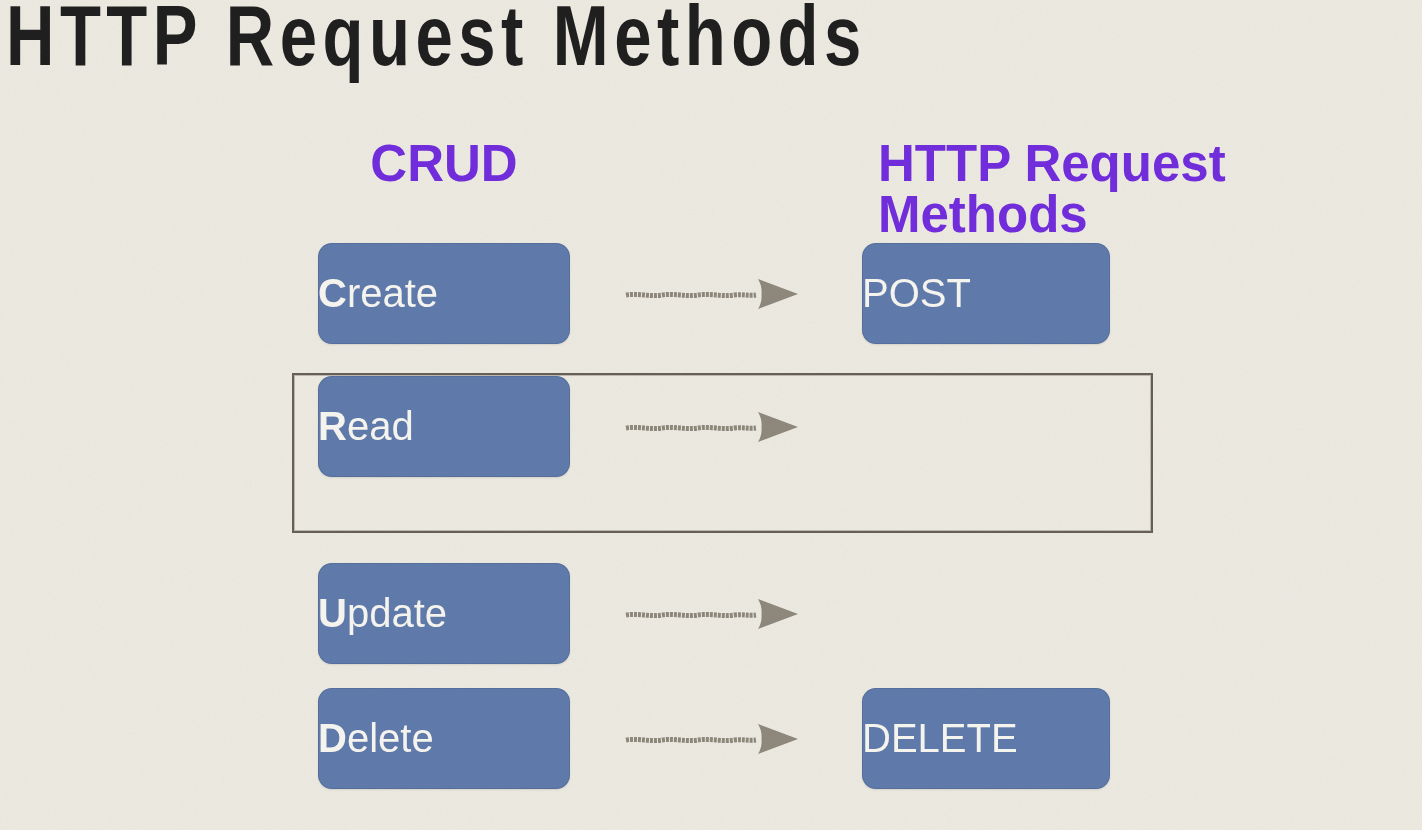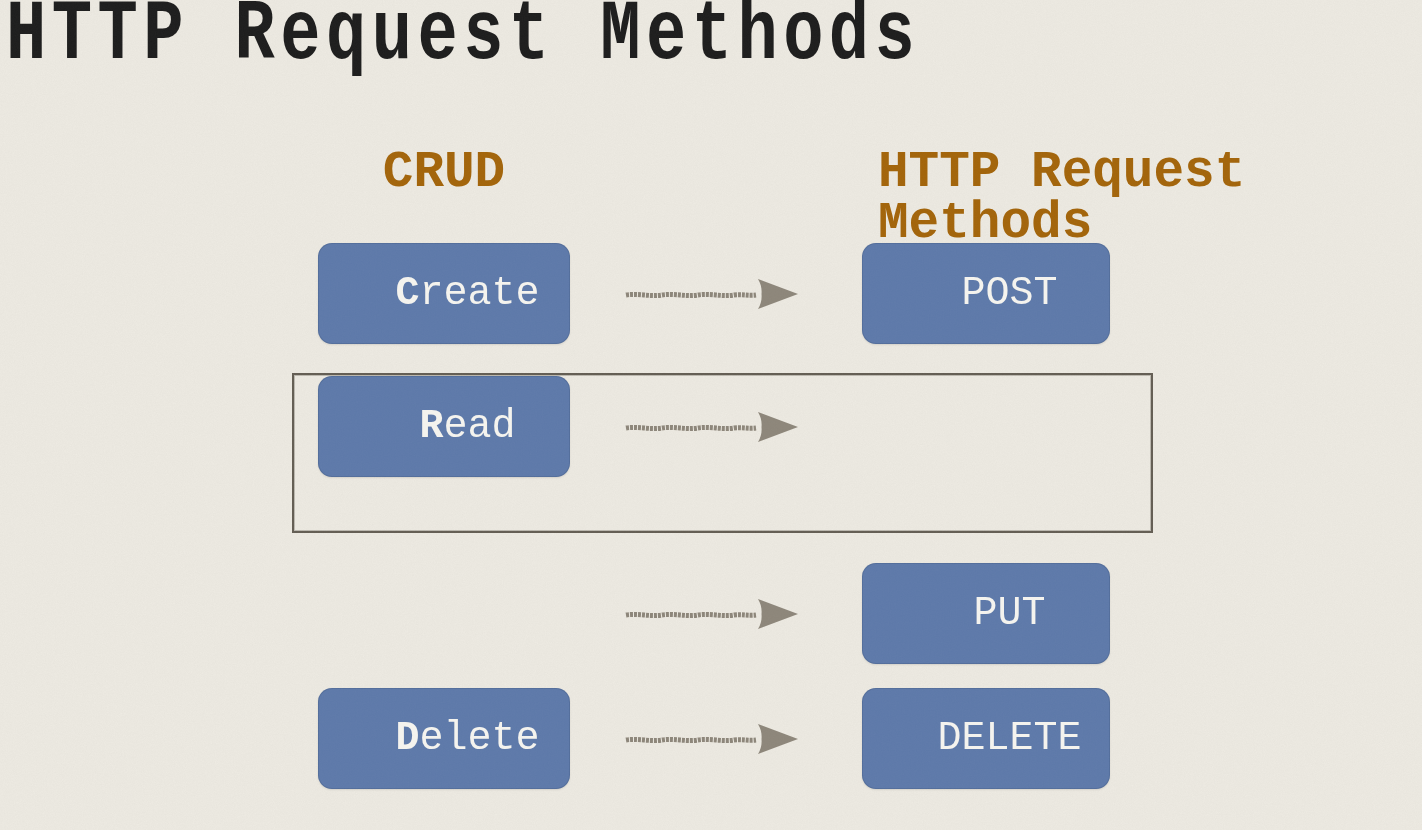--- a/index.html
+++ b/index.html
@@ -1,27 +1,27 @@
 <!DOCTYPE html>
 <html><head>
 <meta charset="utf-8">
 <style>
   html,body{margin:0;padding:0;}
-  .page{position:relative;width:1422px;height:830px;background:#efece4;overflow:hidden;font-family:Liberation Mono, monospace;}
+  .page{position:relative;width:1422px;height:830px;background:#efece4;overflow:hidden;font-family:Liberation Sans, sans-serif;}
   .noise{position:absolute;left:0;top:0;pointer-events:none;}
   .noise.top{z-index:20;}
   .title{position:absolute;left:6px;top:-12px;font-size:86px;line-height:1.1;color:#1a1a1a;font-weight:bold;margin:0;transform:scaleX(0.78);transform-origin:left top;letter-spacing:7px;white-space:nowrap;}
-  .col-header{position:absolute;font-weight:bold;font-size:51px;color:#a16207;line-height:1;margin-top:9px;}
+  .col-header{position:absolute;font-weight:bold;font-size:51px;color:#6d28d9;line-height:1;}
   .col-header.left{left:318px;width:252px;top:138px;text-align:center;}
   .col-header.right{left:878px;top:138px;}
   .row{position:absolute;left:0;width:1422px;height:101px;}
   .box{position:absolute;top:0;width:252px;height:101px;background:#5b77a8;border-radius:14px;display:flex;align-items:center;justify-content:center;box-shadow:inset 0 0 0 1px rgba(30,45,75,0.15), 0 1px 2px rgba(0,0,0,0.10);}
   .box.left-box{left:318px;}
   .box.right-box{left:862px;width:248px;}
-  .label{display:block;width:100%;text-align:center;font-size:40px;color:#f4f3ee;letter-spacing:0;padding-left:47px;}
+  .label{display:block;width:100%;text-align:left;font-size:40px;color:#f4f3ee;letter-spacing:0;}
   .left-box .label::first-letter{font-weight:bold;}
   .arrow{position:absolute;left:620px;top:29px;}
   .highlight-rect{position:absolute;left:292px;top:373px;width:861px;height:160px;border:2px solid #615b51;box-sizing:border-box;box-shadow:inset 0 0 0 1px rgba(97,91,81,0.35);}
 </style>
 </head>
 <body>
 
 <div class="page">
   <svg class="noise" width="1422" height="830">
     <filter id="grain">
@@ -55,27 +55,27 @@
     <div class="box left-box">
         <span class="label">Read</span>
       </div>
     <svg class="arrow" width="192" height="44" viewBox="0 0 192 44">
       <path d="M6 23 c 12 -2 24 2 36 0 c 12 -2 24 2 36 0 c 12 -2 24 2 36 0 c 8 -1 14 1 22 0" fill="none" stroke="#8b8478" stroke-width="5" stroke-dasharray="3 1"></path>
       <path d="M138 7 L178 22 L138 37 C141 32 142 27 141.5 22 C142 17 141 12 138 7 Z" fill="#8b8478"></path>
     </svg>
   </div>
 
   <div class="row" style="top:563px">
+    <div class="box left-box">
+        <span class="label">Update</span>
+      </div>
     <svg class="arrow" width="192" height="44" viewBox="0 0 192 44">
       <path d="M6 23 c 12 -2 24 2 36 0 c 12 -2 24 2 36 0 c 12 -2 24 2 36 0 c 8 -1 14 1 22 0" fill="none" stroke="#8b8478" stroke-width="5" stroke-dasharray="3 1"></path>
       <path d="M138 7 L178 22 L138 37 C141 32 142 27 141.5 22 C142 17 141 12 138 7 Z" fill="#8b8478"></path>
     </svg>
-    <div class="box right-box">
-        <span class="label">PUT</span>
-      </div>
   </div>
 
   <div class="row" style="top:688px">
     <div class="box left-box">
         <span class="label">Delete</span>
       </div>
     <svg class="arrow" width="192" height="44" viewBox="0 0 192 44">
       <path d="M6 23 c 12 -2 24 2 36 0 c 12 -2 24 2 36 0 c 12 -2 24 2 36 0 c 8 -1 14 1 22 0" fill="none" stroke="#8b8478" stroke-width="5" stroke-dasharray="3 1"></path>
       <path d="M138 7 L178 22 L138 37 C141 32 142 27 141.5 22 C142 17 141 12 138 7 Z" fill="#8b8478"></path>
     </svg>

